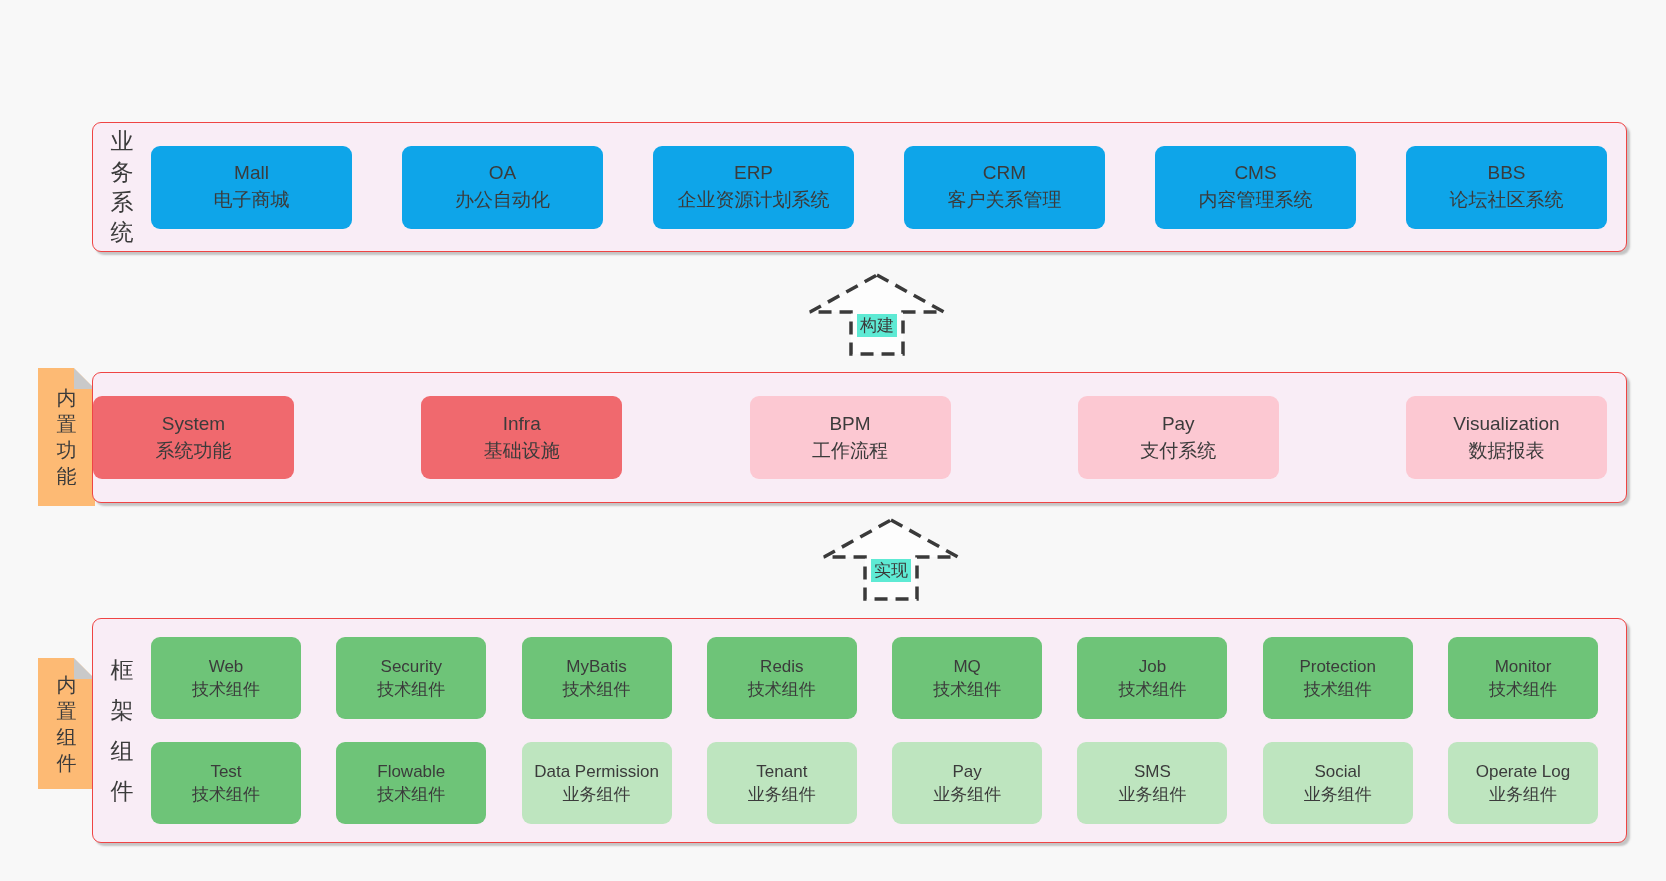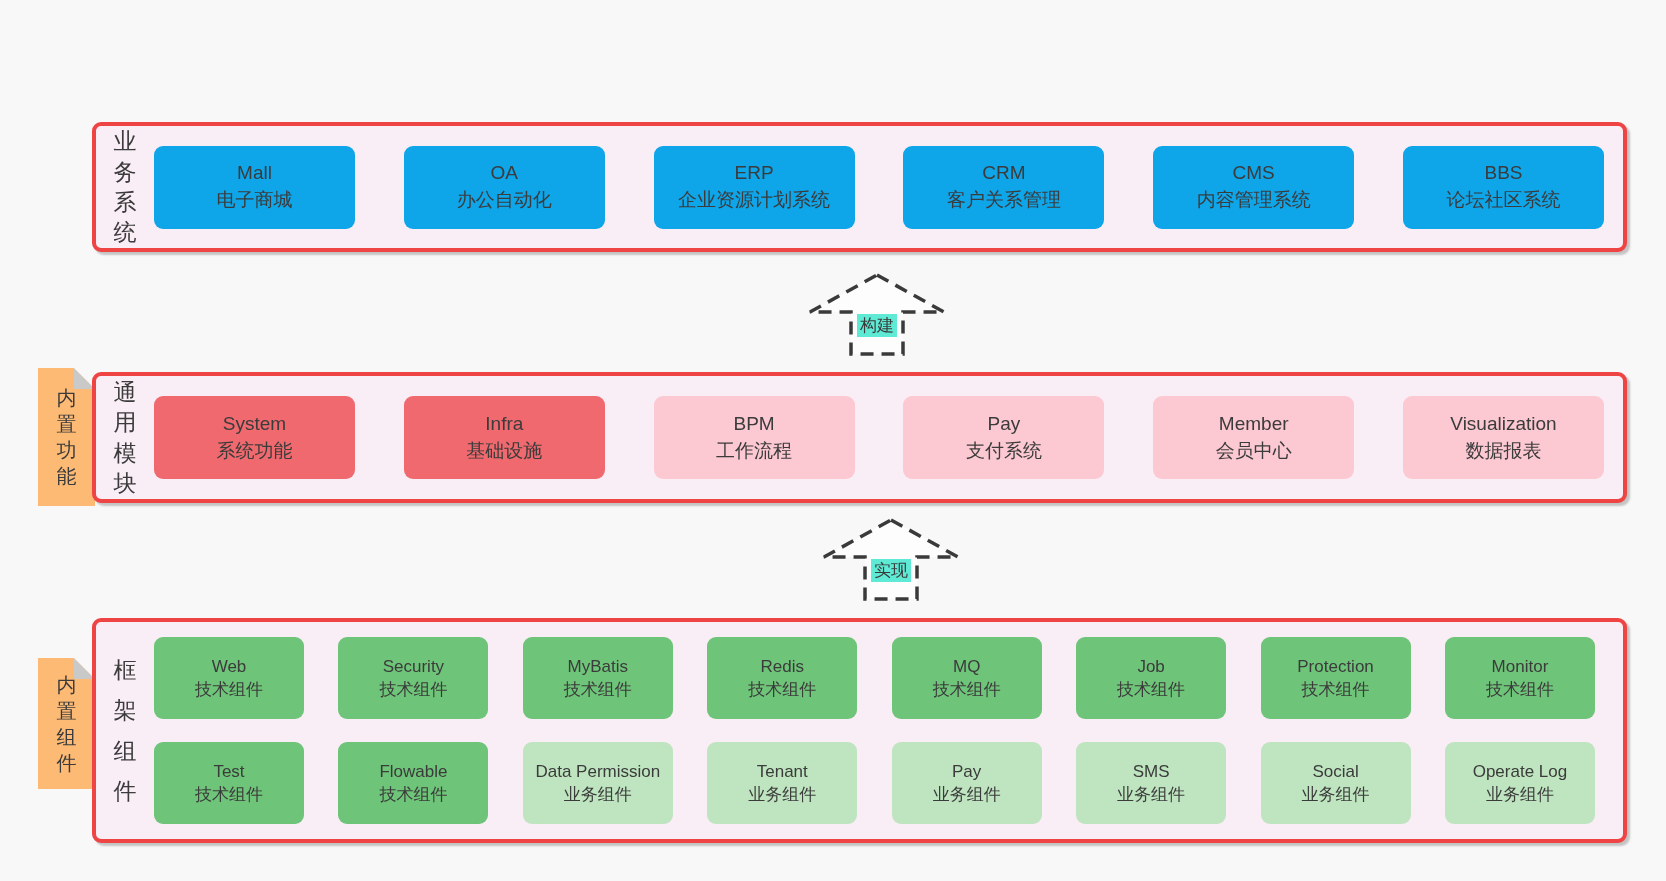--- a/index.html
+++ b/index.html
@@ -11,21 +11,21 @@
     color:#3b3b3b;
     overflow:hidden;
   }
 
   
   .layer {
     position:absolute;
     left:92px;
     width:1535px;
     background:#f9edf6;
-    border:4px solid #ef4444;
+    border:1px solid #ef4444;
     border-radius:9px;
     box-shadow:3px 3px 2px rgba(100,100,100,.35);
     display:flex;
   }
   #layer-business   { top:122px; height:130px; }
   #layer-modules    { top:372px; height:131px; }
   #layer-components { top:618px; height:225px; }
 
   .layer-label {
     width:58px;
@@ -150,44 +150,37 @@
 </div>
 
 <div class="arrow" id="arrow-build">
   <svg viewBox="0 0 140 86">
     <polygon points="70,3 137,40 96,40 96,82 44,82 44,40 3,40" fill="#fdfdfd" stroke="#3a3a3a" stroke-width="3.5" stroke-dasharray="13 8"></polygon>
   </svg>
   <span class="arrow-label">构建</span>
 </div>
 
 <div class="layer" id="layer-modules">
-  <div class="layer-label">
-    <span class="vtext">通用模块</span>
-  </div>
   <div class="layer-content">
     <div class="row">
       <div class="box box-wide red">
         <span>System</span>
         <span>系统功能</span>
       </div>
       <div class="box box-wide red">
         <span>Infra</span>
         <span>基础设施</span>
       </div>
       <div class="box box-wide pink">
         <span>BPM</span>
         <span>工作流程</span>
       </div>
       <div class="box box-wide pink">
         <span>Pay</span>
         <span>支付系统</span>
-      </div>
-      <div class="box box-wide pink">
-        <span>Member</span>
-        <span>会员中心</span>
       </div>
       <div class="box box-wide pink">
         <span>Visualization</span>
         <span>数据报表</span>
       </div>
     </div>
   </div>
 </div>
 
 <div class="arrow" id="arrow-implement">

